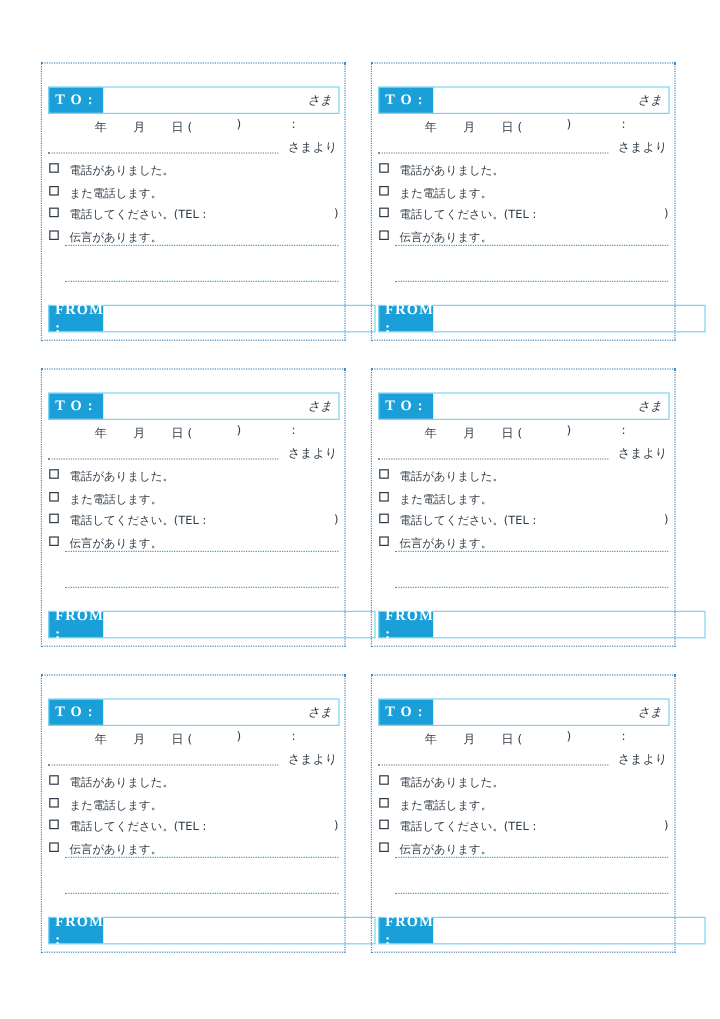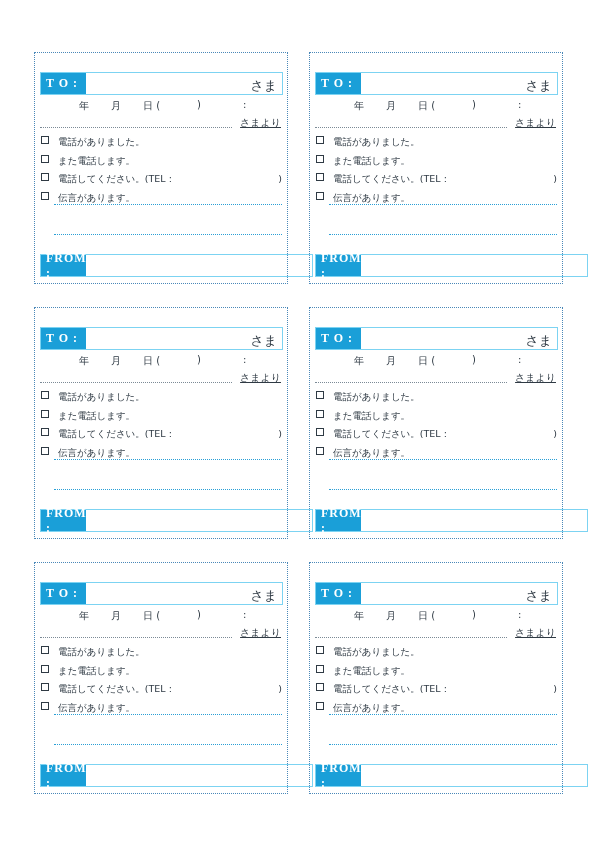--- a/index.html
+++ b/index.html
@@ -25,36 +25,36 @@
     font-family: Liberation Serif, serif;
     font-weight: bold;
     font-size: 12px;
     display: flex; align-items: center;
     padding-left: 5px;
     letter-spacing: 1px;
   }
   .to-field { flex: 1; position: relative; }
   .sama {
     position: absolute; right: 5px; top: 4px;
-    font-size: 13px;
+    font-size: 10px;
+    font-style: italic;
   }
   .date-row {
     position: absolute; top: 46px; left: 0; width: 100%;
     font-size: 10px; height: 14px;
   }
   .date-row span { position: absolute; }
   .from-line {
     position: absolute; top: 63px; left: 5px;
     width: 192px; height: 12px;
     border-bottom: 1px dotted #7b8a96;
   }
   .yori {
     position: absolute; top: 63px; right: 6px;
     font-size: 10px;
-    text-decoration: underline;
   }
   .check-list { position: absolute; top: 83px; left: 6px; width: 243px; }
   .check-item {
     position: relative; height: 18.5px;
     font-size: 9.5px; display: flex; align-items: flex-start;
   }
   .checkbox {
     width: 8px; height: 8px; border: 1px solid #2f3a44;
     margin-right: 9px; flex-shrink: 0;
   }

